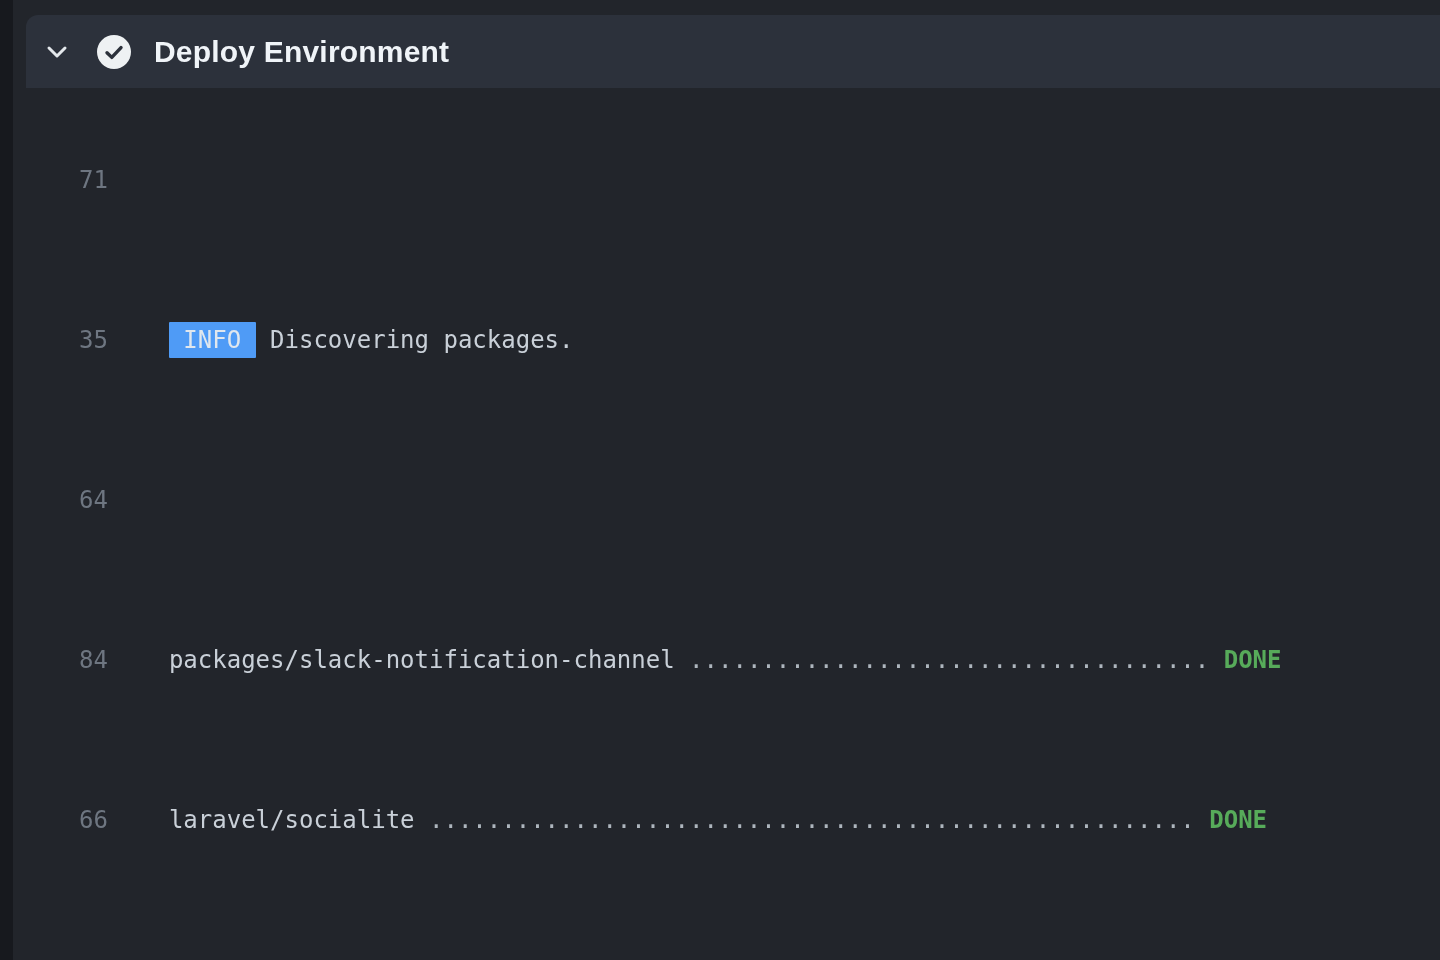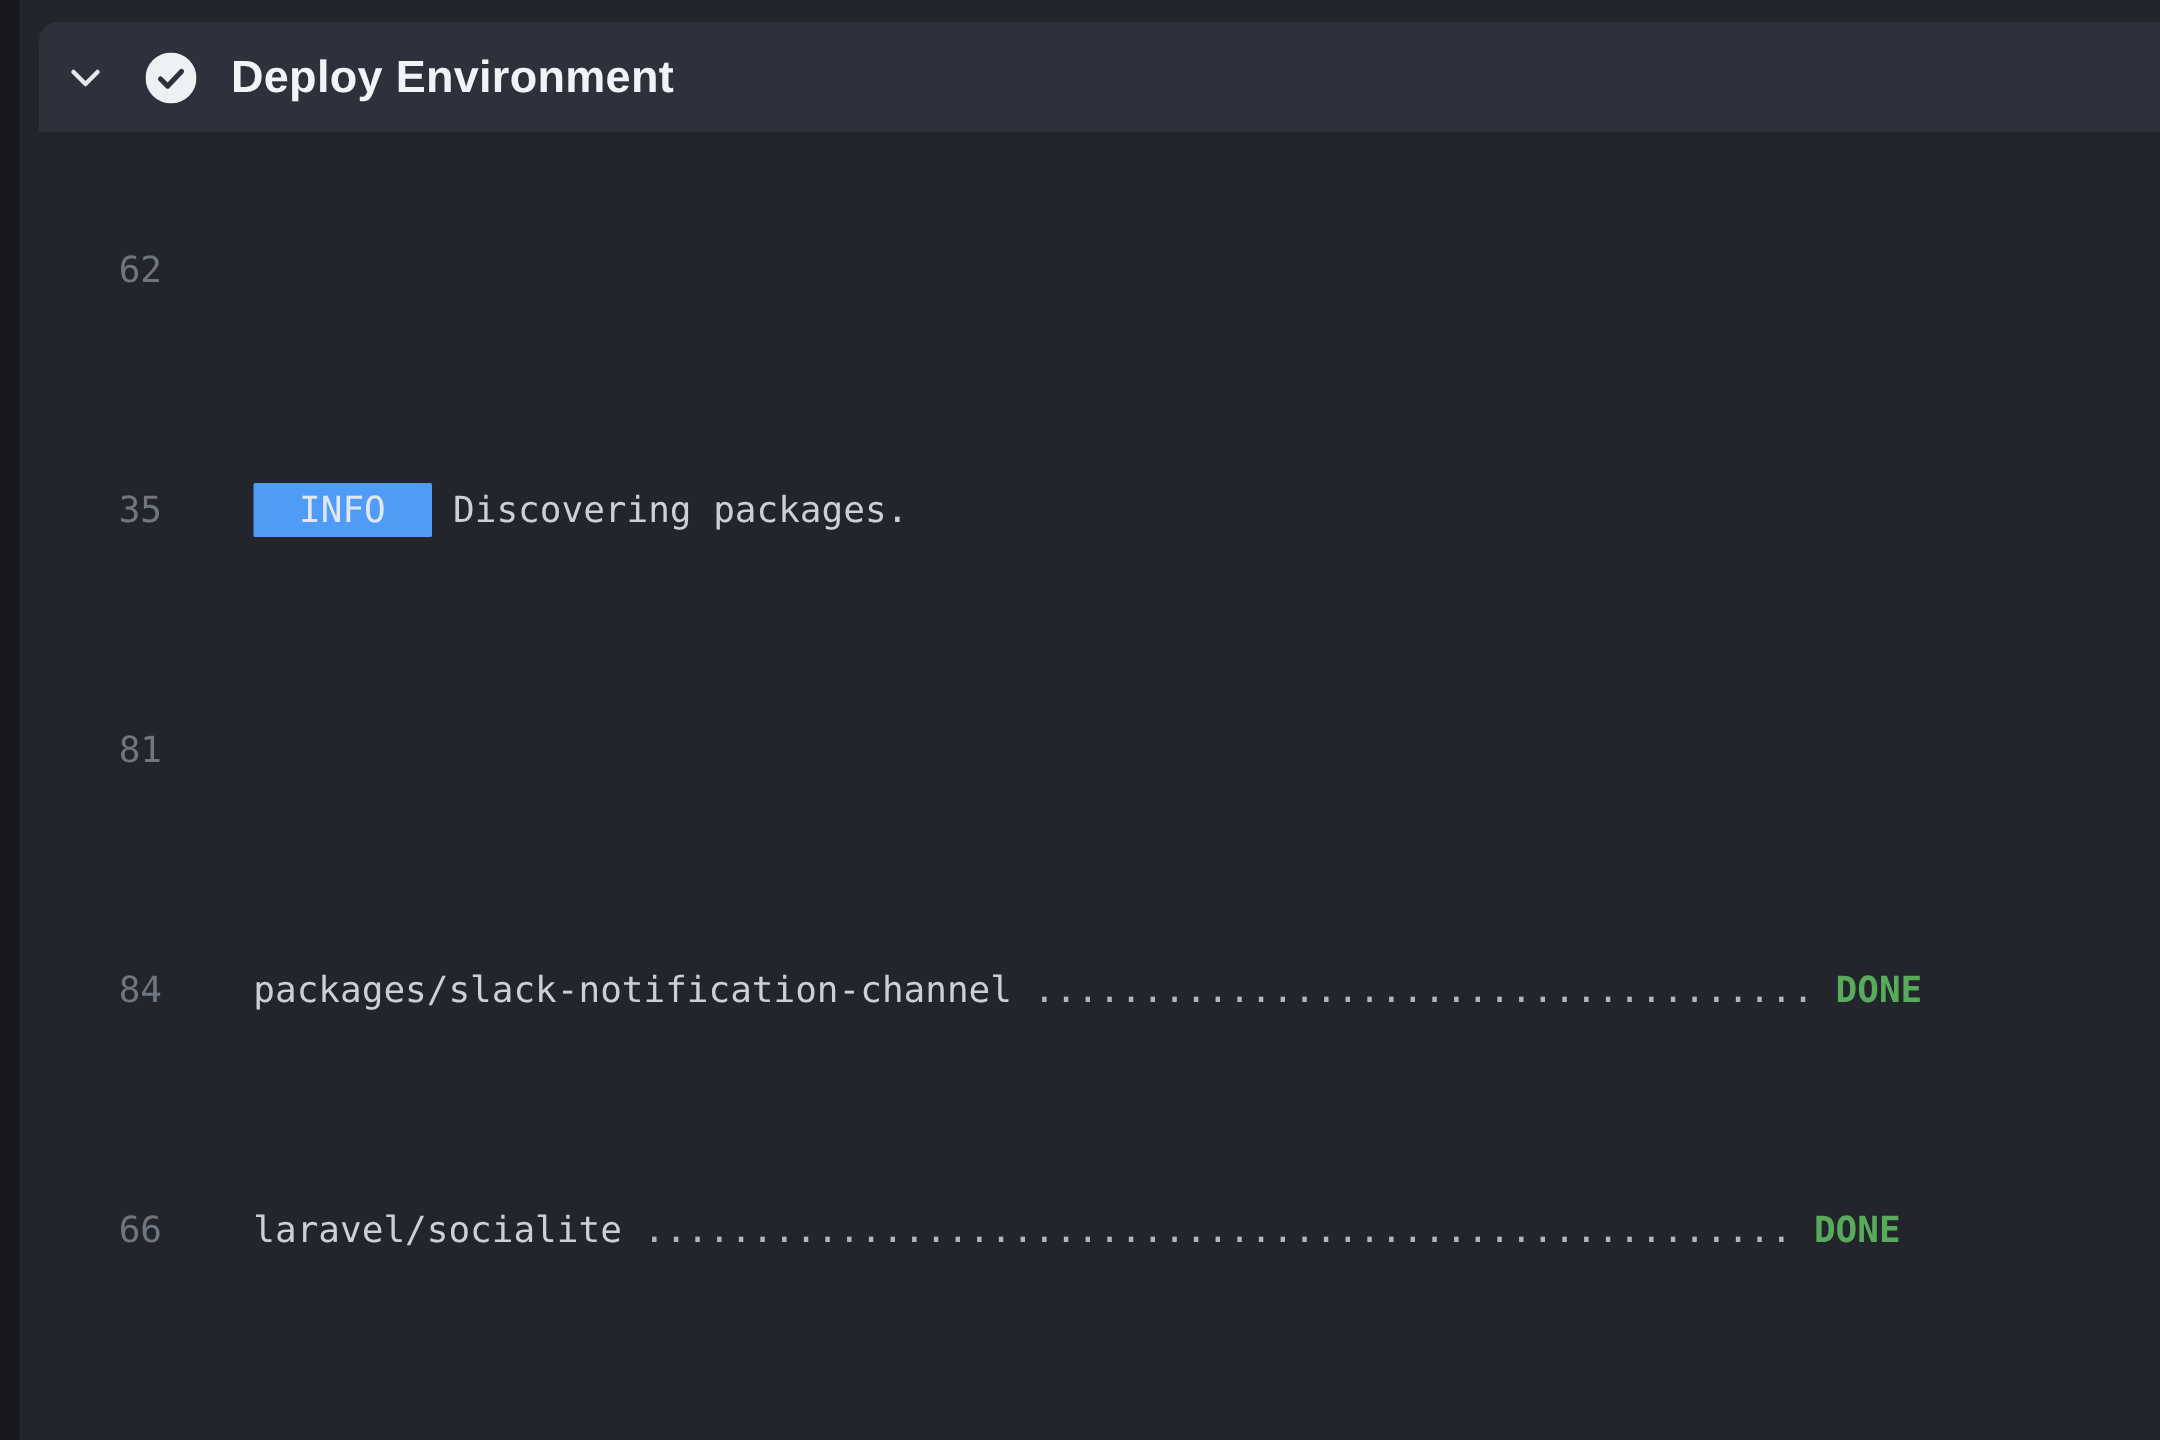--- a/index.html
+++ b/index.html
@@ -79,21 +79,21 @@
     color: #6e7681;
     cursor: pointer;
   }
   .ct {
     margin-left: 32px;
     color: #c9d0d8;
   }
   .badge {
     background: #4f9bf6;
     color: #e0e7ee;
-    padding: 4px 16px;
+    padding: 4px 0;
     border-radius: 1px;
   }
   .dots { color: #aeb6be; }
   .done { color: #57ab5a; font-weight: bold; text-align: right; }
 </style>
 </head>
 <body>
 
 <div id="app">
   <div class="surface">
@@ -104,31 +104,31 @@
       </svg>
       <svg class="circ" viewBox="0 0 34 34">
         <circle cx="17" cy="17" r="17" fill="#eef1f3"></circle>
         <path d="M10 17.7 L14.8 22.4 L24 12.6" fill="none" stroke="#2c313b" stroke-width="3.4" stroke-linecap="round" stroke-linejoin="round"></path>
       </svg>
       <span class="hdr-title">Deploy Environment</span>
     </div>
 
     <div class="lines">
   <div class="row">
-    <span class="ln">62</span>
+    <span class="ln">71</span>
     <span class="ct"></span>
   </div>
 
   <div class="row">
     <span class="ln">35</span>
     <span class="ct">  <span class="badge"> INFO </span> Discovering packages.</span>
   </div>
 
   <div class="row">
-    <span class="ln">81</span>
+    <span class="ln">64</span>
     <span class="ct"></span>
   </div>
 
   <div class="row">
     <span class="ln">84</span>
     <span class="ct"><span>  packages/slack-notification-channel </span><span class="dots">....................................</span> <span class="done">DONE</span></span>
   </div>
 
   <div class="row">
     <span class="ln">66</span>

